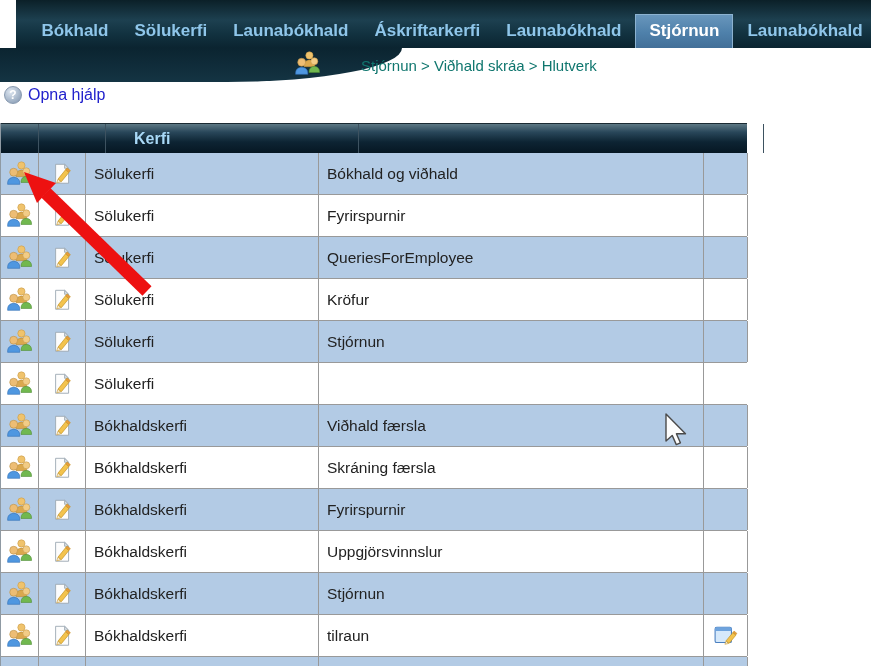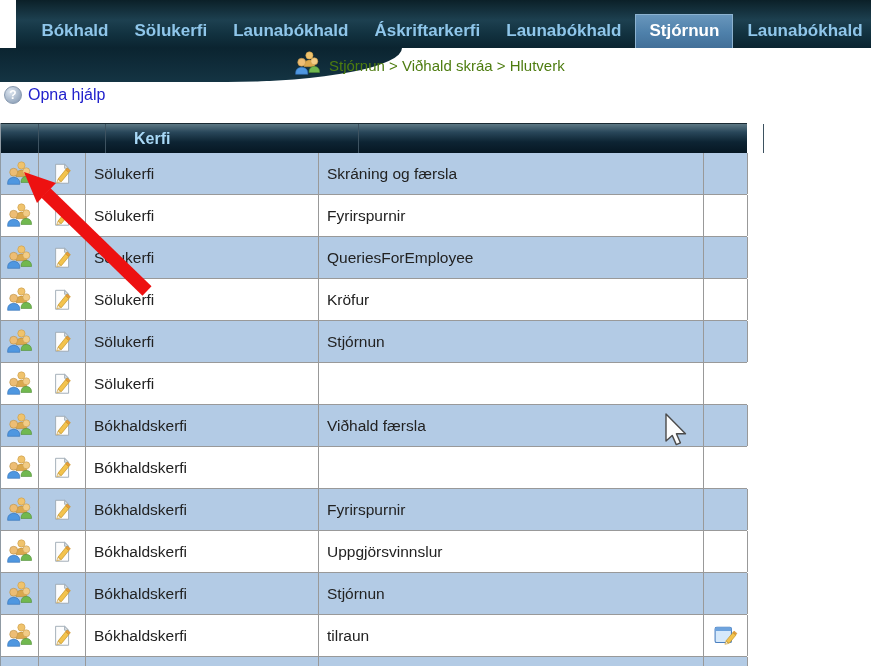--- a/index.html
+++ b/index.html
@@ -24,21 +24,21 @@
   }
 
   
   .breadcrumb-bar { position:absolute; top:48px; left:0; width:871px; height:34px; background:#fff; }
   .swoosh {
     position:absolute; top:0; left:0; width:402px; height:34px;
     background:linear-gradient(180deg,#0b2430 0%,#143443 100%);
     border-bottom-right-radius:175px 34px;
   }
   .breadcrumb-content { position:absolute; left:294px; top:0; height:34px; display:flex; align-items:center; gap:7px; }
-  .breadcrumb-text { font-size:15px; color:#4d7c0f; }
+  .breadcrumb-text { font-size:15px; color:#0f766e;margin-left:32px; }
 
   
   .help-row { position:absolute; top:86px; left:4px; display:flex; align-items:center; gap:6px; cursor:pointer; }
   .help-icon {
     width:18px; height:18px; border-radius:50%;
     background:radial-gradient(circle at 35% 30%, #dde6f0 0%, #a9b9cc 55%, #7e92ac 100%);
     border:1px solid #8799af; color:#fff; font-weight:bold; font-size:12px;
     text-align:center; line-height:17px;
   }
   .help-link { color:#2121cc; font-size:16px; }
@@ -120,21 +120,21 @@
     <div class="cell c-icon">
             <svg width="22" height="22" viewBox="0 0 20 20">
     <path d="M4.2 1.2 h8.2 l3.6 3.6 v13.6 h-11.8 z" fill="#fdfdfd" stroke="#9aa6b0" stroke-width="0.8"></path>
     <path d="M12.4 1.2 l3.6 3.6 h-3.6 z" fill="#dfe5ea" stroke="#9aa6b0" stroke-width="0.8"></path>
     <path d="M13.2 6.2 l1.4-1.7 3 2.4 -1.4 1.8 z" fill="#e89a3c" stroke="#c2901e" stroke-width="0.5"></path>
     <path d="M6.4 14.6 L13.2 6.2 L16.2 8.7 L9.4 17 Z" fill="#f3c34d" stroke="#c2901e" stroke-width="0.6"></path>
     <path d="M6.4 14.6 L5.2 18 L8.8 17.2 Z" fill="#f7eed9" stroke="#c2901e" stroke-width="0.5"></path>
   </svg>
           </div>
     <div class="cell c-text">Sölukerfi</div>
-    <div class="cell c-text">Skráning og færsla</div>
+    <div class="cell c-text">Bókhald og viðhald</div>
     <div class="cell c-action"></div>
   </div>
         <div class="trow row-white">
     <div class="cell c-icon">
             <svg width="28" height="27" viewBox="0 0 24 23">
     <circle cx="13.2" cy="4.6" r="3.1" fill="#f0c36c" stroke="#c89a46" stroke-width="0.5"></circle>
     <path d="M8.6 13.4 c0-3 2-4.8 4.6-4.8 s4.6 1.8 4.6 4.8 v0.8 h-9.2 z" fill="#dba84e" stroke="#b68a38" stroke-width="0.5"></path>
     <circle cx="17.4" cy="9.6" r="3" fill="#f2cc86" stroke="#c89a46" stroke-width="0.5"></circle>
     <path d="M12.9 18.6 c0-3 1.9-4.6 4.5-4.6 s4.5 1.6 4.5 4.6 v0.6 h-9 z" fill="#71b84f" stroke="#4e8c33" stroke-width="0.5"></path>
     <circle cx="6.6" cy="10.4" r="3.4" fill="#edbd74" stroke="#b98d42" stroke-width="0.5"></circle>
@@ -287,20 +287,21 @@
     <div class="cell c-icon">
             <svg width="22" height="22" viewBox="0 0 20 20">
     <path d="M4.2 1.2 h8.2 l3.6 3.6 v13.6 h-11.8 z" fill="#fdfdfd" stroke="#9aa6b0" stroke-width="0.8"></path>
     <path d="M12.4 1.2 l3.6 3.6 h-3.6 z" fill="#dfe5ea" stroke="#9aa6b0" stroke-width="0.8"></path>
     <path d="M13.2 6.2 l1.4-1.7 3 2.4 -1.4 1.8 z" fill="#e89a3c" stroke="#c2901e" stroke-width="0.5"></path>
     <path d="M6.4 14.6 L13.2 6.2 L16.2 8.7 L9.4 17 Z" fill="#f3c34d" stroke="#c2901e" stroke-width="0.6"></path>
     <path d="M6.4 14.6 L5.2 18 L8.8 17.2 Z" fill="#f7eed9" stroke="#c2901e" stroke-width="0.5"></path>
   </svg>
           </div>
     <div class="cell c-text">Bókhaldskerfi</div>
+    <div class="cell c-text">Skráning færsla</div>
     <div class="cell c-action"></div>
   </div>
         <div class="trow row-blue">
     <div class="cell c-icon">
             <svg width="28" height="27" viewBox="0 0 24 23">
     <circle cx="13.2" cy="4.6" r="3.1" fill="#f0c36c" stroke="#c89a46" stroke-width="0.5"></circle>
     <path d="M8.6 13.4 c0-3 2-4.8 4.6-4.8 s4.6 1.8 4.6 4.8 v0.8 h-9.2 z" fill="#dba84e" stroke="#b68a38" stroke-width="0.5"></path>
     <circle cx="17.4" cy="9.6" r="3" fill="#f2cc86" stroke="#c89a46" stroke-width="0.5"></circle>
     <path d="M12.9 18.6 c0-3 1.9-4.6 4.5-4.6 s4.5 1.6 4.5 4.6 v0.6 h-9 z" fill="#71b84f" stroke="#4e8c33" stroke-width="0.5"></path>
     <circle cx="6.6" cy="10.4" r="3.4" fill="#edbd74" stroke="#b98d42" stroke-width="0.5"></circle>

